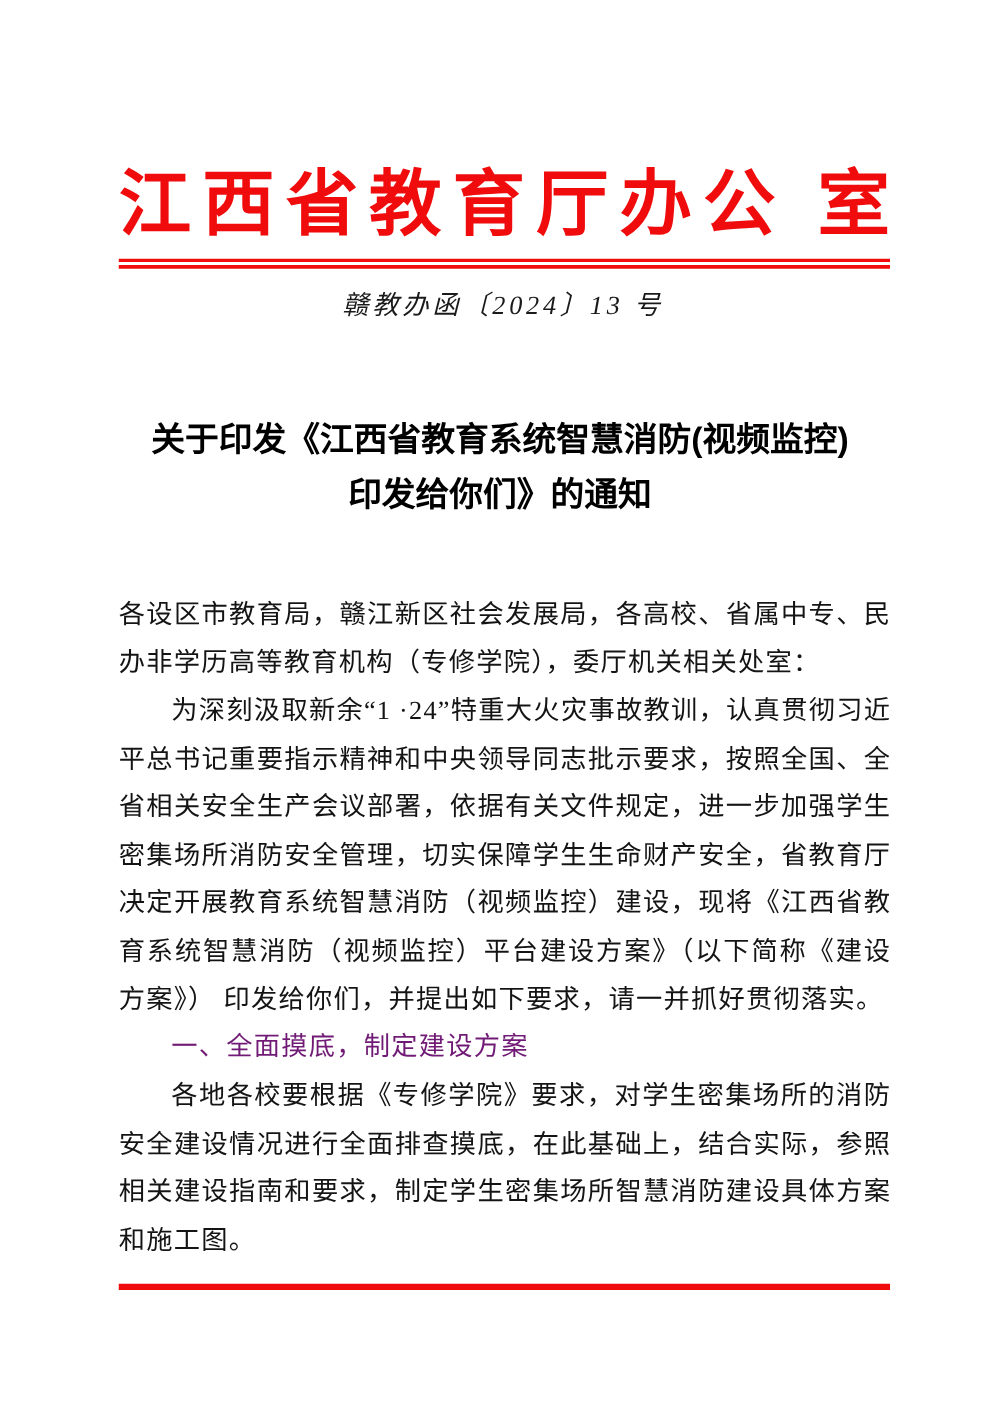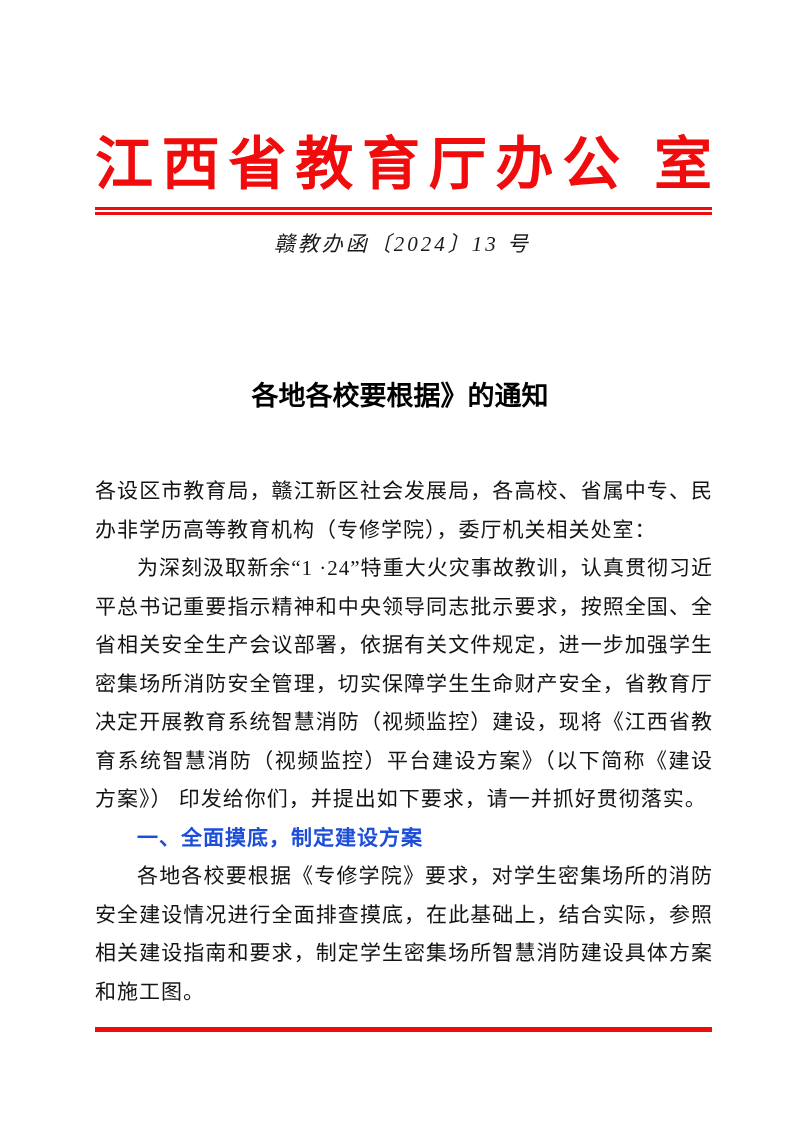--- a/index.html
+++ b/index.html
@@ -85,23 +85,23 @@
     text-align: justify;
     font-family: "Liberation Serif", serif;
   }
   .body-text p {
     margin: 0;
   }
   .indent {
     text-indent: 2em;
   }
   .section-heading {
-    font-weight: bold;
+    font-weight: normal;
     font-family: "Liberation Sans", sans-serif;
-    color: #1d4ed8;
+    color: #701a75;
   }
   
   .footer-rule {
     position: absolute;
     top: 1027px;
     left: 95px;
     width: 617px;
     height: 5px;
     background: #f00c0c;
   }
@@ -110,21 +110,21 @@
 <body>
 
 <div class="page">
 
   <div class="letterhead">江西省教育厅办公 室</div>
 
   <div class="double-rule"></div>
 
   <div class="doc-number">赣教办函〔2024〕13 号</div>
 
-  <h1 class="title"><br><span>各地各校要根据》的通知</span></h1>
+  <h1 class="title"><span>关于印发《江西省教育系统智慧消防(视频监控)</span><br><span>印发给你们》的通知</span></h1>
 
   <div class="body-text">
     <p>各设区市教育局，赣江新区社会发展局，各高校、省属中专、民办非学历高等教育机构（专修学院），委厅机关相关处室：</p>
     <p class="indent">为深刻汲取新余“1 ·24”特重大火灾事故教训，认真贯彻习近平总书记重要指示精神和中央领导同志批示要求，按照全国、全省相关安全生产会议部署，依据有关文件规定，进一步加强学生密集场所消防安全管理，切实保障学生生命财产安全，省教育厅决定开展教育系统智慧消防（视频监控）建设，现将《江西省教育系统智慧消防（视频监控）平台建设方案》（以下简称《建设方案》） 印发给你们，并提出如下要求，请一并抓好贯彻落实。</p>
     <p class="indent section-heading">一、全面摸底，制定建设方案</p>
     <p class="indent">各地各校要根据《专修学院》要求，对学生密集场所的消防安全建设情况进行全面排查摸底，在此基础上，结合实际，参照相关建设指南和要求，制定学生密集场所智慧消防建设具体方案和施工图。</p>
   </div>
 
   <div class="footer-rule"></div>
 

